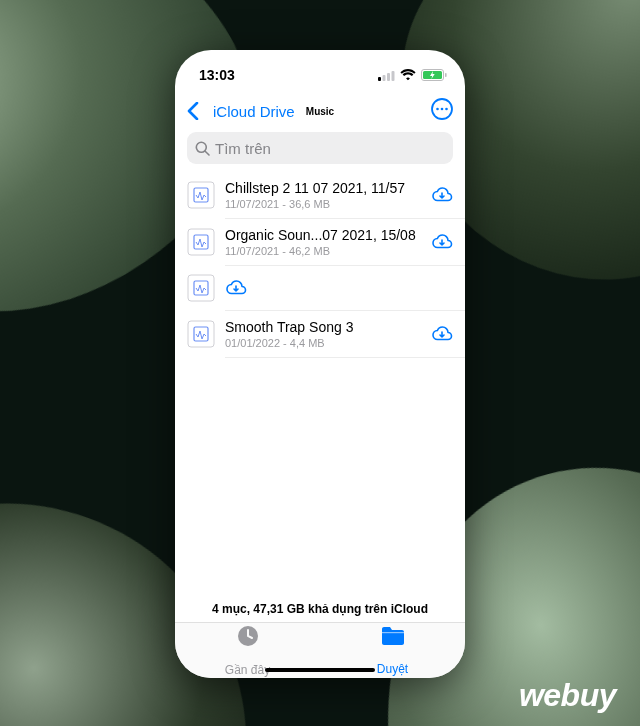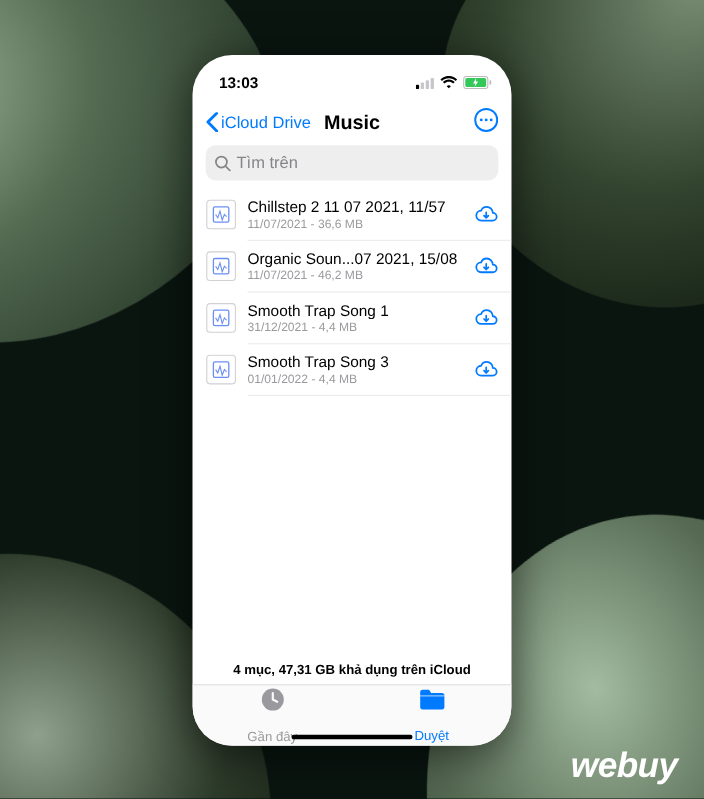--- a/index.html
+++ b/index.html
@@ -63,26 +63,26 @@
   
   .nav-bar {
     height: 42px;
     display: flex;
     align-items: center;
     justify-content: space-between;
     padding: 0 12px;
     position: relative;
   }
   .back-btn { display: flex; align-items: center; color: #007aff; font-size: 15px; }
-  .back-btn span { margin-left: 2px; }
+  .back-btn span { margin-left: 14px; }
   .nav-title {
     position: absolute;
     left: 50%;
     transform: translateX(-50%);
-    font-size: 18px;
+    font-size: 10px;
     font-weight: 700;
     color: #000;
   }
   .more-btn { color: #007aff; }
 
   
   .search-wrap { padding: 0 12px 8px; }
   .search-field {
     background: #eeeeef;
     border-radius: 9px;
@@ -244,24 +244,20 @@
         </svg>
     </div>
     <div class="row-divider"></div>
 
     <div class="row">
       <svg class="file-icon" viewBox="0 0 28 28">
           <rect x="1" y="1" width="26" height="26" rx="3" fill="#fff" stroke="#d0d0d5"></rect>
           <rect x="7" y="7" width="14" height="14" rx="1.5" fill="none" stroke="#6b8ff5" stroke-width="1.2"></rect>
           <path d="M9 14l2 3 2-6 2 8 2-5 2 2" fill="none" stroke="#6b8ff5" stroke-width="1"></path>
         </svg>
-      <div class="file-text">
-        <div class="file-name">Smooth Trap Song 1</div>
-        <div class="file-meta">31/12/2021 - 4,4 MB</div>
-      </div>
       <svg class="download-btn" width="22" height="18" viewBox="0 0 22 18">
           <path d="M17 7.5c0-3-2.5-5.5-5.5-5.5-2.3 0-4.3 1.4-5.1 3.5C3.9 5.6 2 7.6 2 10c0 2.5 2 4.5 4.5 4.5H17c2 0 3.5-1.6 3.5-3.5S19 7.5 17 7.5z M11 7v5m0 0l-2-2m2 2l2-2" fill="none" stroke="#007aff" stroke-width="1.6" stroke-linecap="round" stroke-linejoin="round"></path>
         </svg>
     </div>
     <div class="row-divider"></div>
 
     <div class="row">
       <svg class="file-icon" viewBox="0 0 28 28">
           <rect x="1" y="1" width="26" height="26" rx="3" fill="#fff" stroke="#d0d0d5"></rect>
           <rect x="7" y="7" width="14" height="14" rx="1.5" fill="none" stroke="#6b8ff5" stroke-width="1.2"></rect>

